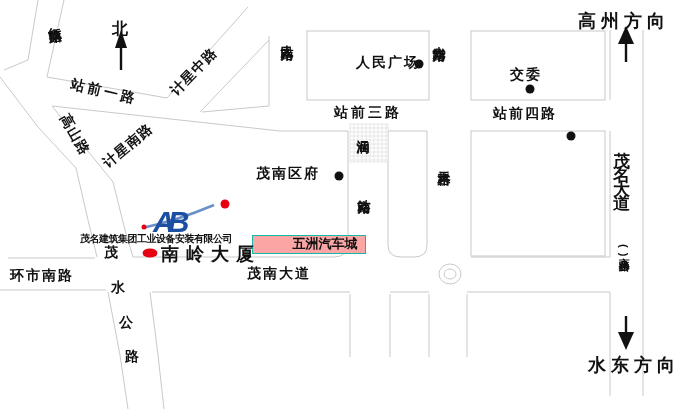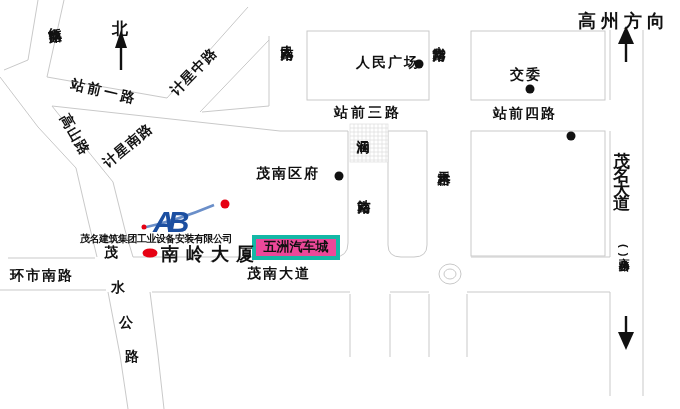--- a/index.html
+++ b/index.html
@@ -13,22 +13,22 @@
   .blk{stroke:var(--road_line);stroke-width:1;fill:#ffffff;}
   .hatch{stroke:#dddddd;stroke-width:0.7;fill:none;}
   .dot{fill:var(--ink);}
   .arrow{fill:var(--ink);stroke:none;}
   .shaft{stroke:var(--ink);stroke-width:2.4;fill:none;}
   .lbl{position:absolute;font-weight:bold;color:var(--ink);font-size:14px;
        line-height:1.12;white-space:nowrap;}
   .sm{font-size:13px;}
   .lg{font-size:18px;}
   .v{writing-mode:vertical-rl;text-orientation:upright;letter-spacing:1px;}
-  .box{border:4px solid #14b8a6;background:#ec4899;width:80px;height:17px;
-       display:flex;align-items:center;justify-content:center;font-size:13px;}
+  .box{border:1px solid #14b8a6;background:#fca5a5;width:80px;height:17px;
+       display:flex;align-items:center;justify-content:center;font-size:13px;padding-left:32px;}
   .logo-text{font-style:italic;font-weight:900;font-size:30px;
              font-family:"Liberation Sans",sans-serif;fill:var(--blue);letter-spacing:-7px;}
 </style>
 </head>
 <body>
 
 <div id="map">
 
   <svg id="roadsvg" width="680" height="409" viewBox="0 0 680 409">
 
@@ -141,14 +141,15 @@
 
   <div class="lbl" style="left:104px;top:245px;">茂</div>
   <div class="lbl" style="left:111px;top:280px;">水</div>
   <div class="lbl" style="left:119px;top:315px;">公</div>
   <div class="lbl" style="left:125px;top:349px;">路</div>
 
   <div class="lbl v" style="left:612px;top:138px;font-size:17px;letter-spacing:14px;">茂名大道</div>
   <div class="lbl v" style="left:618px;top:244px;font-size:11px;letter-spacing:1px;text-orientation:mixed;font-weight:bold;">(高水公路)</div>
 
   <div class="lbl lg" style="left:578px;top:11px;letter-spacing:5px;">高州方向</div>
+  <div class="lbl lg" style="left:588px;top:355px;letter-spacing:5px;">水东方向</div>
 
 </div>
 
 </body></html>

